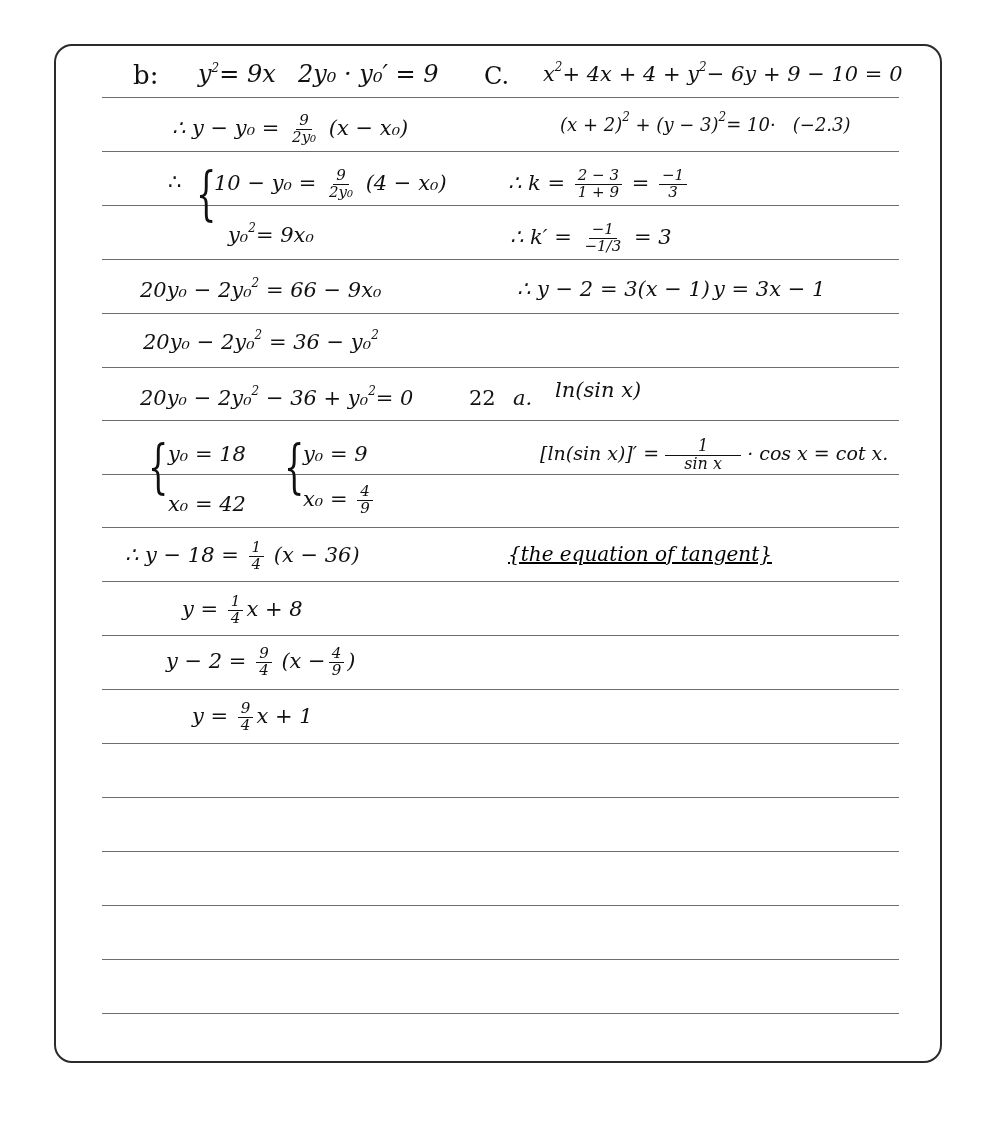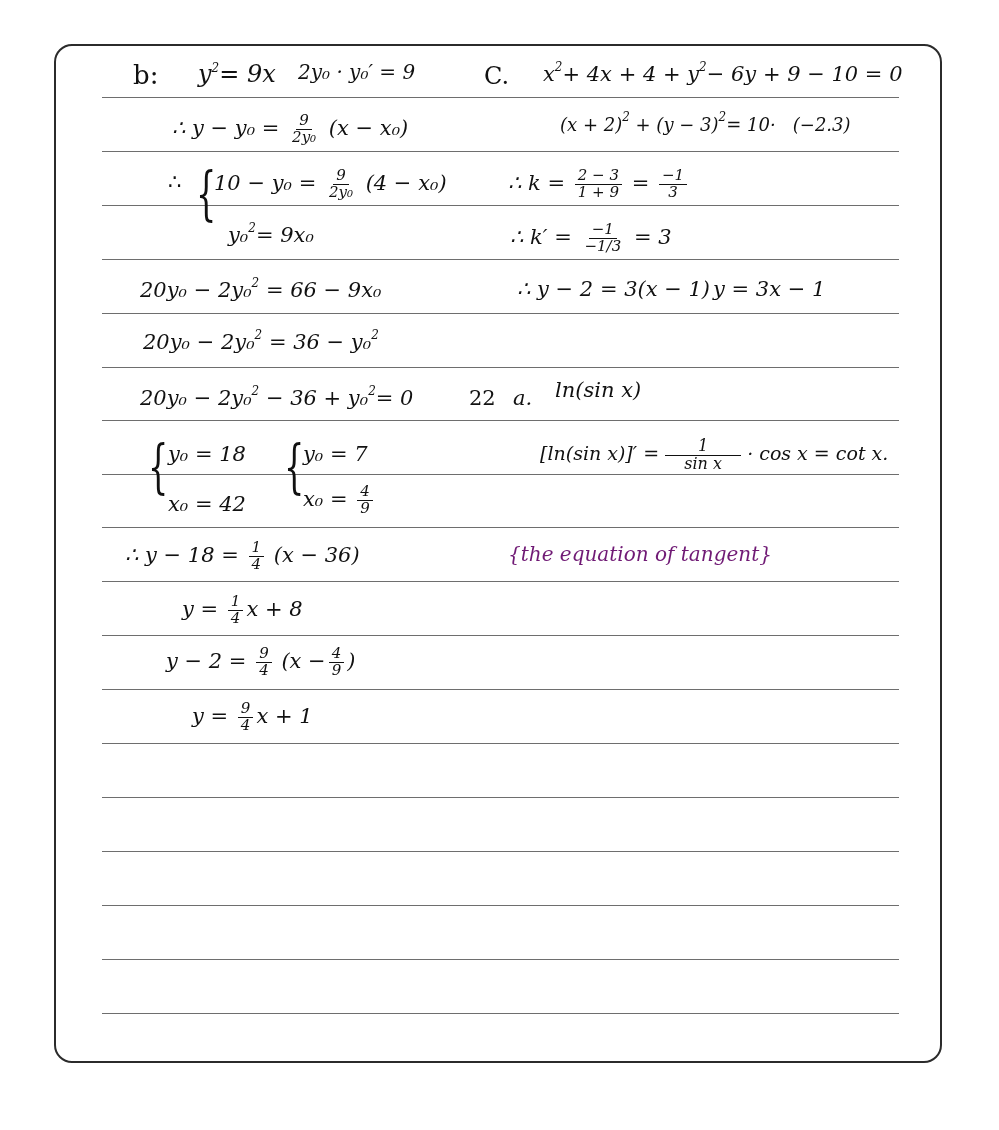--- a/index.html
+++ b/index.html
@@ -3,21 +3,21 @@
 <meta charset="utf-8">
 <style>
   html,body{margin:0;padding:0;background:#ffffff;}
   body{width:999px;height:1130px;position:relative;overflow:hidden;
        font-family:"DejaVu Serif",serif;color:#111;}
   .card{position:absolute;left:54px;top:44px;width:888px;height:1019px;
         border:2px solid #2b2b2b;border-radius:18px;box-sizing:border-box;background:#fff;}
   .rule{position:absolute;left:102px;width:797px;height:0;border-top:1.5px solid #6e6e6e;}
   .hw{position:absolute;white-space:nowrap;font-style:italic;font-size:21px;line-height:1;
       font-family:"DejaVu Serif",serif;color:#111;}
-  .hw.red{color:#701a75;}
+  .hw.red{color:#000000;text-decoration:underline;}
   sup{font-size:12px;vertical-align:10px;line-height:0;}
   .frac{display:inline-flex;flex-direction:column;align-items:center;vertical-align:middle;
         font-size:15px;margin:0 3px;line-height:1.05;}
   .frac .num{border-bottom:1.3px solid #111;padding:0 3px;}
   .frac .den{padding:0 3px;}
   .brace{position:absolute;font-style:normal;font-size:58px;line-height:1;color:#111;
          font-family:"DejaVu Serif",serif;transform:scaleX(0.55);transform-origin:left top;}
 </style>
 </head>
 <body>
@@ -41,21 +41,21 @@
 <div class="rule" style="top:851px"></div>
 <div class="rule" style="top:905px"></div>
 <div class="rule" style="top:959px"></div>
 <div class="rule" style="top:1013px"></div>
 
 <div class="hw" style="left:133px;top:62px;font-size:26px;font-style:normal">b:</div>
 
 <div class="hw" style="left:198px;top:62px;font-size:24px">
   <span>y</span><sup>2</sup><span>= 9x</span>
 </div>
-<div class="hw" style="left:298px;top:62px;font-size:20px">2y₀ · y₀′ = 9</div>
+<div class="hw" style="left:298px;top:62px;font-size:24px">2y₀ · y₀′ = 9</div>
 
 <div class="hw" style="left:172px;top:113px">
   <span>∴ y − y₀ =</span>
   <span class="frac">
       <span class="num">9</span>
       <span class="den">2y₀</span>
     </span>
   <span>(x − x₀)</span>
 </div>
 
@@ -81,21 +81,21 @@
 </div>
 <div class="hw" style="left:140px;top:388px">
   <span>20y₀ − 2y₀</span><sup>2</sup> <span>− 36 + y₀</span><sup>2</sup><span>= 0</span>
 </div>
 
 <div class="brace" style="left:148px;top:438px">{</div>
 <div class="hw" style="left:168px;top:444px">y₀ = 18</div>
 <div class="hw" style="left:168px;top:494px">x₀ = 42</div>
 
 <div class="brace" style="left:284px;top:438px">{</div>
-<div class="hw" style="left:303px;top:444px">y₀ = 7</div>
+<div class="hw" style="left:303px;top:444px">y₀ = 9</div>
 <div class="hw" style="left:303px;top:484px">
   <span>x₀ =</span>
   <span class="frac">
       <span class="num">4</span>
       <span class="den">9</span>
     </span>
 </div>
 
 <div class="hw" style="left:125px;top:540px">
   <span>∴  y − 18 =</span>

